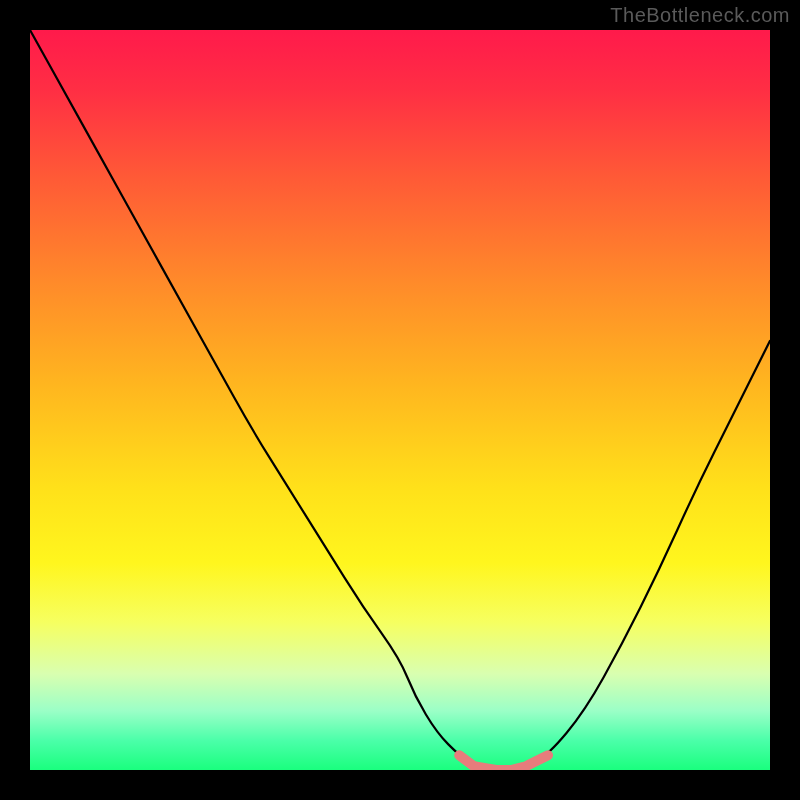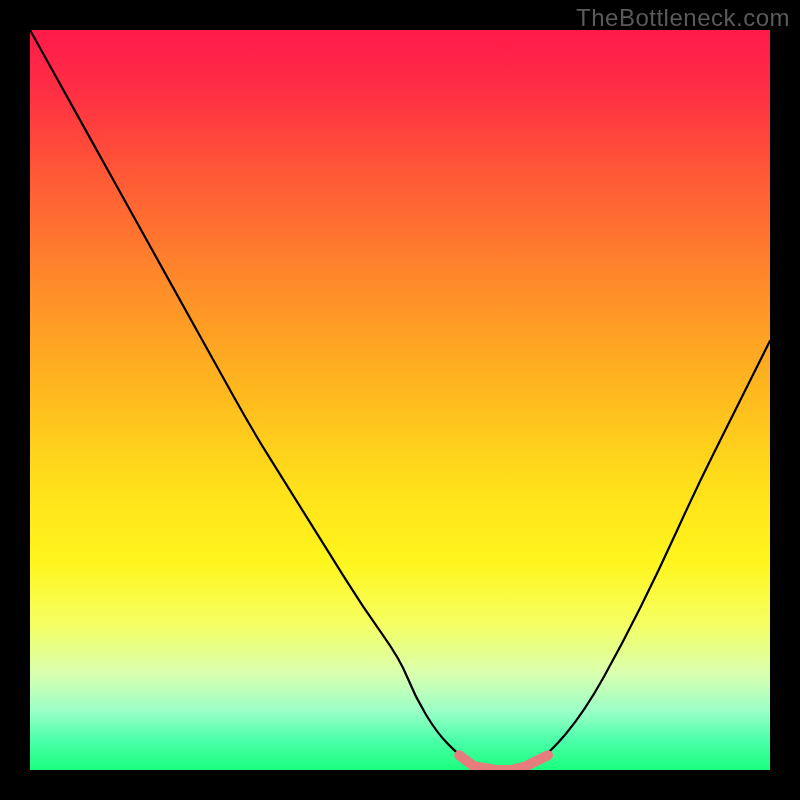--- a/index.html
+++ b/index.html
@@ -15,21 +15,21 @@
     position: relative;
     width: 800px;
     height: 800px;
     background: #000;
   }
   .watermark {
     position: absolute;
     top: 4px;
     right: 10px;
     color: #5a5a5a;
-    font-size: 24px;
+    font-size: 20px;
     font-weight: 500;
     letter-spacing: 0.5px;
     z-index: 10;
   }
   .plot-area {
     position: absolute;
     left: 30px;
     top: 30px;
     width: 740px;
     height: 740px;

